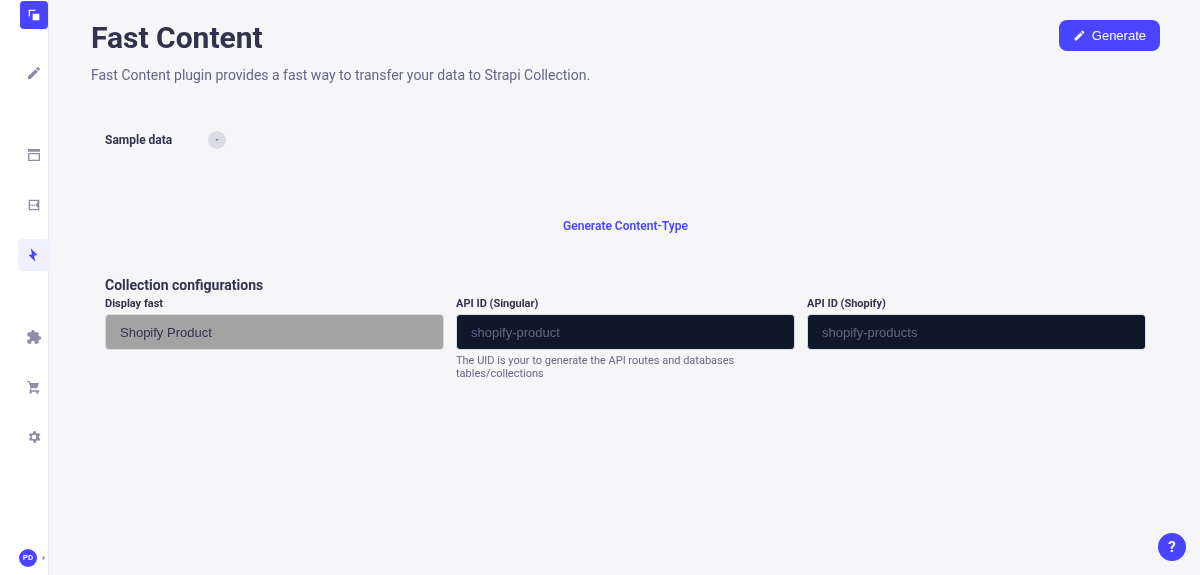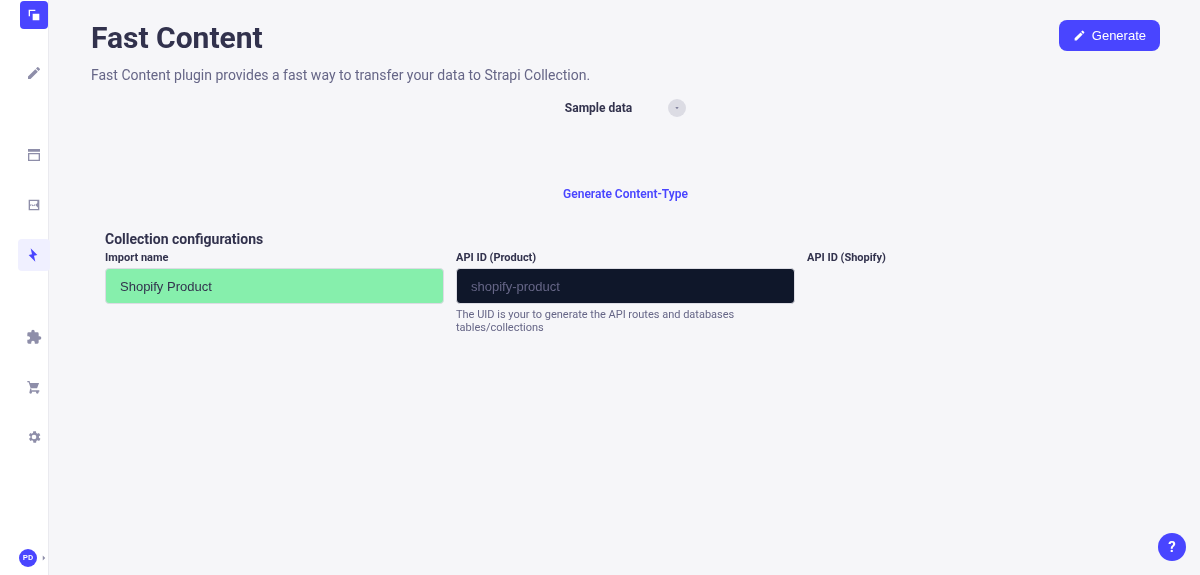--- a/index.html
+++ b/index.html
@@ -111,24 +111,24 @@
     font-size: 13px;
     font-weight: 400;
     display: flex;
     align-items: center;
     gap: 6px;
     cursor: pointer;
   }
   .generate-btn svg { width: 13px; height: 13px; fill: #fff; }
 
   .sample-row {
-    margin-top: 16px;
+    margin-top: 48px;
     padding: 0 14px;
     display: flex;
-    justify-content: center;
+    justify-content: flex-start;
     align-items: center;
     gap: 36px;
   }
   .sample-label {
     font-size: 12px;
     font-weight: 700;
     color: #32324d;
   }
   .collapse-toggle {
     width: 18px;
@@ -161,21 +161,21 @@
     background: transparent;
   }
   .tab.inactive {
     color: #666687;
     background: #efeff4;
     border: 1px solid #eaeaef;
     border-radius: 4px 4px 0 0;
   }
 
   .section {
-    margin-top: 16px;
+    margin-top: 30px;
     padding: 0 14px;
   }
   .section-title {
     font-size: 14px;
     font-weight: 700;
     color: #32324d;
   }
   .form-row {
     display: flex;
     gap: 12px;
@@ -189,21 +189,21 @@
     margin-bottom: 4px;
     display: block;
   }
   .text-input {
     width: 100%;
     height: 36px;
     padding: 0 14px;
     font-size: 13px;
     border: 1px solid #dcdce4;
     border-radius: 4px;
-    background: #86efac;
+    background: #a3a3a3;
     color: #32324d;
   }
   .text-input[disabled] {
     background: #0f172a;
     color: #666687;
   }
   .field-hint {
     font-size: 11px;
     color: #666687;
     margin-top: 4px;
@@ -308,28 +308,29 @@
   </div>
 
   <div class="tabs">
     <div class="tab active">Generate Content-Type</div>
   </div>
 
   <div class="section">
     <div class="section-title">Collection configurations</div>
     <div class="form-row">
       <div class="form-col">
-        <label class="field-label">Import name</label>
+        <label class="field-label">Display fast</label>
         <input class="text-input" type="text" value="Shopify Product" style="">
       </div>
       <div class="form-col">
-        <label class="field-label">API ID (Product)</label>
+        <label class="field-label">API ID (Singular)</label>
         <input class="text-input" type="text" disabled="" value="shopify-product" style="">
         <div class="field-hint">The UID is your to generate the API routes and databases tables/collections</div>
       </div>
       <div class="form-col">
         <label class="field-label">API ID (Shopify)</label>
+        <input class="text-input" type="text" disabled="" value="shopify-products" style="">
       </div>
     </div>
   </div>
 </div>
 
 <div class="help-btn">?</div>
 
 </body></html>

